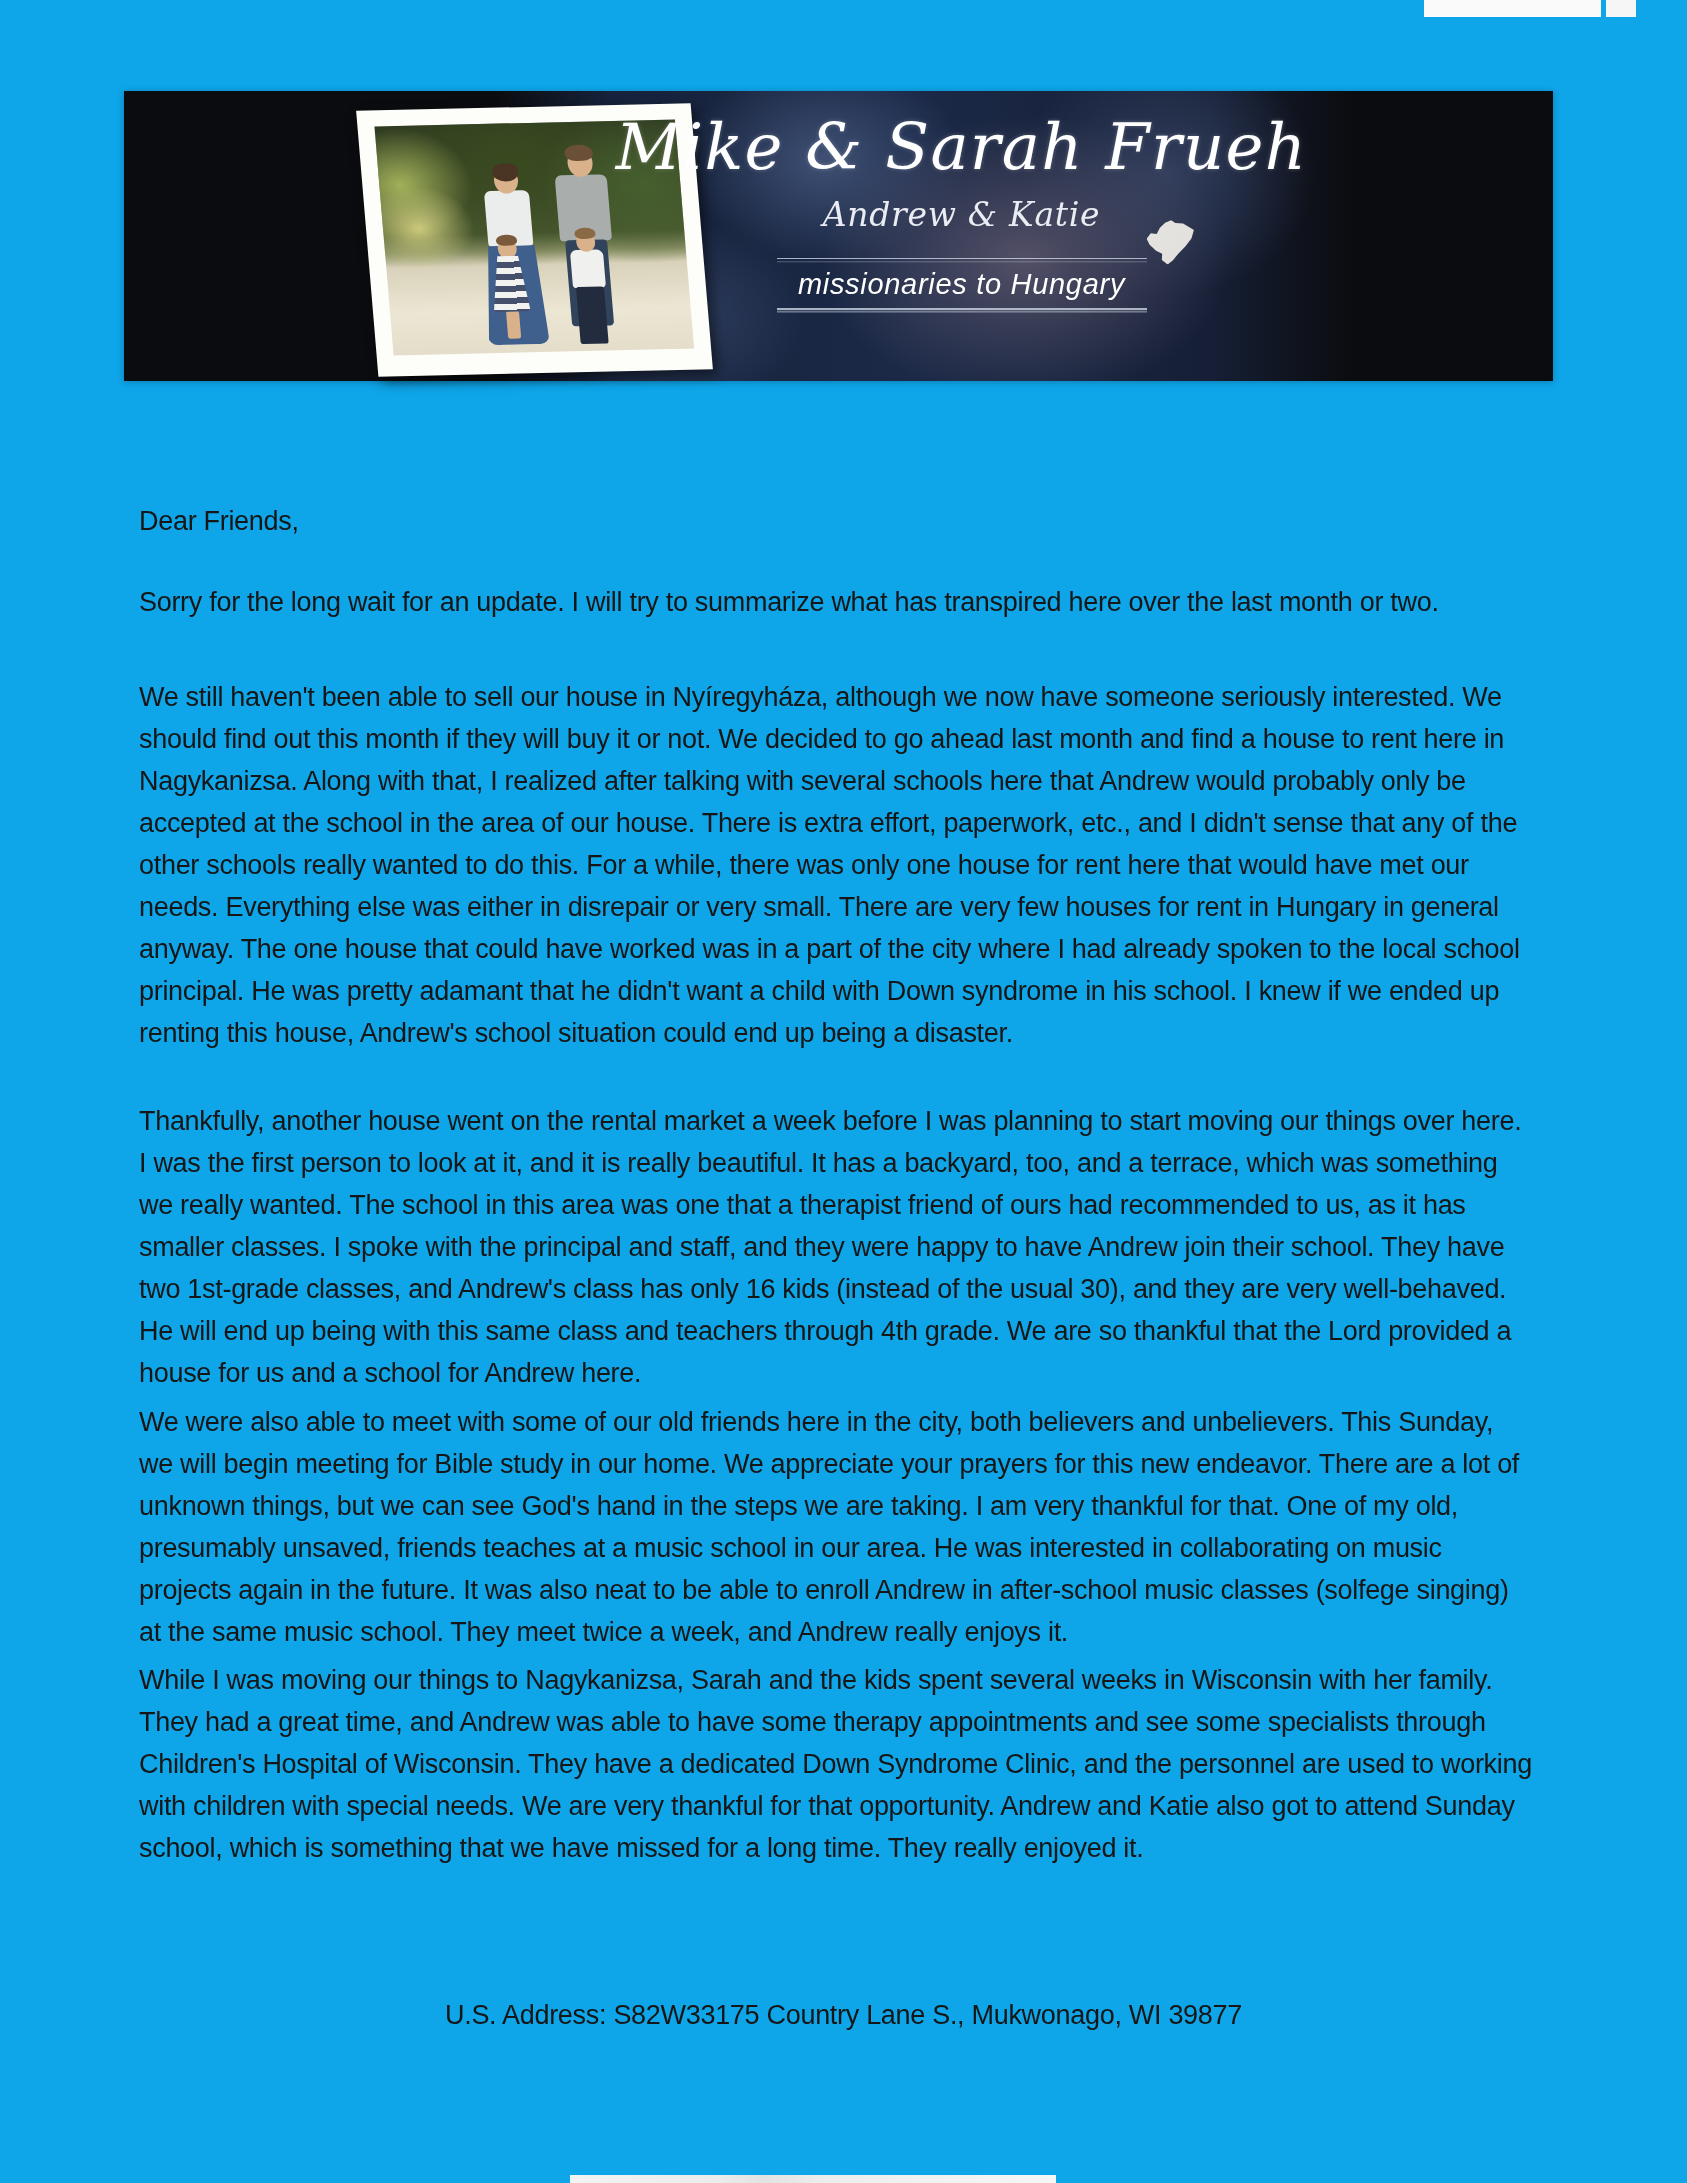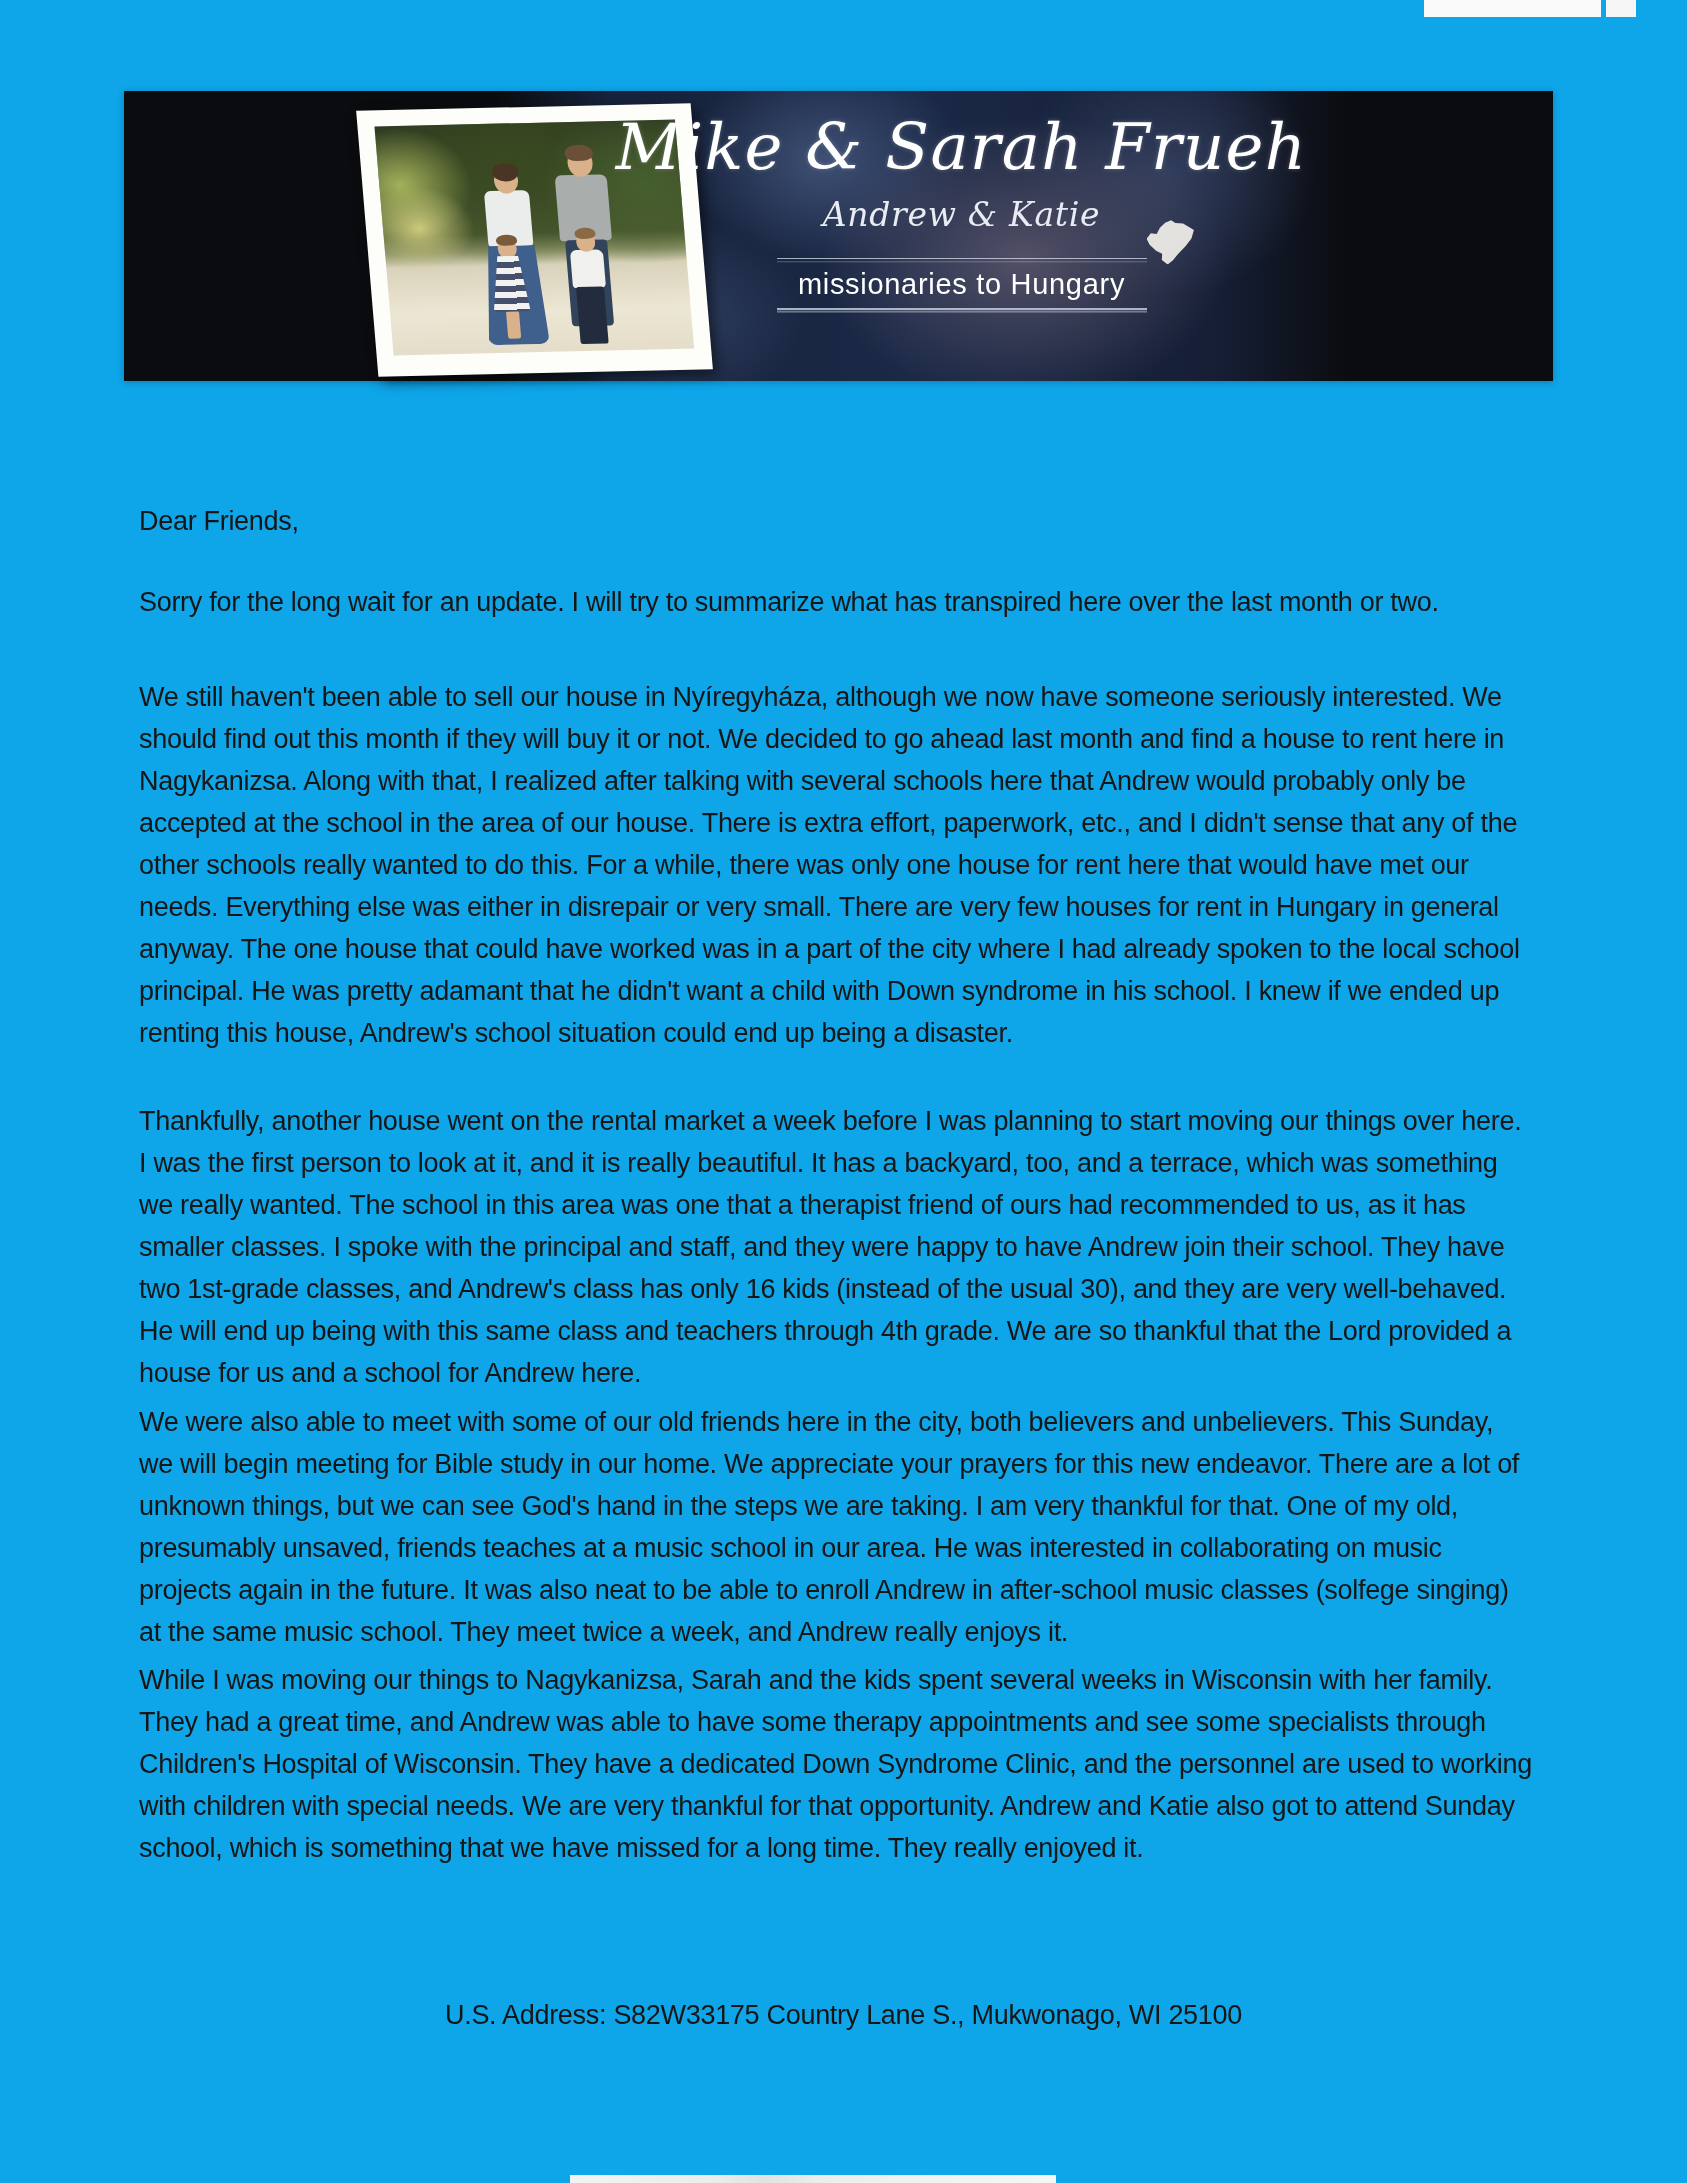--- a/index.html
+++ b/index.html
@@ -77,21 +77,21 @@
   .banner-text{position:absolute;left:457px;top:20px;width:761px;text-align:center;color:#ffffff;}
   .banner-title{
     font-family:"DejaVu Serif",serif;font-style:italic;font-weight:400;
     font-size:64px;line-height:1.15;letter-spacing:1.3px;
     text-shadow:0 0 4px rgba(255,255,255,0.25);
   }
   .banner-subtitle{
     font-family:"DejaVu Serif",serif;font-style:italic;font-weight:400;
     font-size:33px;margin-top:10.6px;color:#e9ecf2;letter-spacing:0.7px;
   }
-  .tagline-box{width:370px;margin:24px auto 6px;}
+  .tagline-box{width:370px;margin:24px auto 6px;font-style:italic;}
   .rule{height:1.3px;background:rgba(205,214,228,0.8);box-shadow:0 3.3px 0 rgba(205,214,228,0.35);}
   .rule.bottom{box-shadow:0 2.6px 0 rgba(205,214,228,0.45);}
   .tagline{
     font-size:29px;line-height:1;letter-spacing:0.7px;color:#ffffff;
     padding:10.6px 0 9.3px 0;font-weight:400;
   }
   .hungary{
     position:absolute;left:1023px;top:128px;width:48px;height:45px;background:#edebe6;
     clip-path:polygon(0% 38%,10% 27%,22% 30%,30% 17%,42% 7%,55% 3%,63% 10%,79% 13%,100% 30%,93% 48%,79% 64%,63% 78%,50% 92%,38% 100%,27% 89%,29% 75%,17% 67%,5% 52%);
     transform:rotate(-6deg);opacity:0.95;
@@ -164,16 +164,16 @@
 
 
   <div class="letter-block" style="top:500px;">Dear Friends,</div>
 
   <div class="letter-block" style="top:581px;">Sorry for the long wait for an update. I will try to summarize what has transpired here over the last month or two.</div>
   <div class="letter-block" style="top:676px;">We still haven't been able to sell our house in Nyíregyháza, although we now have someone seriously interested. We should find out this month if they will buy it or not. We decided to go ahead last month and find a house to rent here in Nagykanizsa. Along with that, I realized after talking with several schools here that Andrew would probably only be accepted at the school in the area of our house. There is extra effort, paperwork, etc., and I didn't sense that any of the other schools really wanted to do this. For a while, there was only one house for rent here that would have met our needs. Everything else was either in disrepair or very small. There are very few houses for rent in Hungary in general anyway. The one house that could have worked was in a part of the city where I had already spoken to the local school principal. He was pretty adamant that he didn't want a child with Down syndrome in his school. I knew if we ended up renting this house, Andrew's school situation could end up being a disaster.</div>
   <div class="letter-block" style="top:1100px;">Thankfully, another house went on the rental market a week before I was planning to start moving our things over here. I was the first person to look at it, and it is really beautiful. It has a backyard, too, and a terrace, which was something we really wanted. The school in this area was one that a therapist friend of ours had recommended to us, as it has smaller classes. I spoke with the principal and staff, and they were happy to have Andrew join their school. They have two 1st-grade classes, and Andrew's class has only 16 kids (instead of the usual 30), and they are very well-behaved. He will end up being with this same class and teachers through 4th grade. We are so thankful that the Lord provided a house for us and a school for Andrew here.</div>
   <div class="letter-block" style="top:1401px;">We were also able to meet with some of our old friends here in the city, both believers and unbelievers. This Sunday, we will begin meeting for Bible study in our home. We appreciate your prayers for this new endeavor. There are a lot of unknown things, but we can see God's hand in the steps we are taking. I am very thankful for that. One of my old, presumably unsaved, friends teaches at a music school in our area. He was interested in collaborating on music projects again in the future. It was also neat to be able to enroll Andrew in after-school music classes (solfege singing) at the same music school. They meet twice a week, and Andrew really enjoys it.</div>
   <div class="letter-block" style="top:1659px;">While I was moving our things to Nagykanizsa, Sarah and the kids spent several weeks in Wisconsin with her family. They had a great time, and Andrew was able to have some therapy appointments and see some specialists through Children's Hospital of Wisconsin. They have a dedicated Down Syndrome Clinic, and the personnel are used to working with children with special needs. We are very thankful for that opportunity. Andrew and Katie also got to attend Sunday school, which is something that we have missed for a long time. They really enjoyed it.</div>
 
-  <div class="footer-address">U.S. Address: S82W33175 Country Lane S., Mukwonago, WI 25100</div>
+  <div class="footer-address">U.S. Address: S82W33175 Country Lane S., Mukwonago, WI 39877</div>
 
 </div>
 
 
 </body></html>

